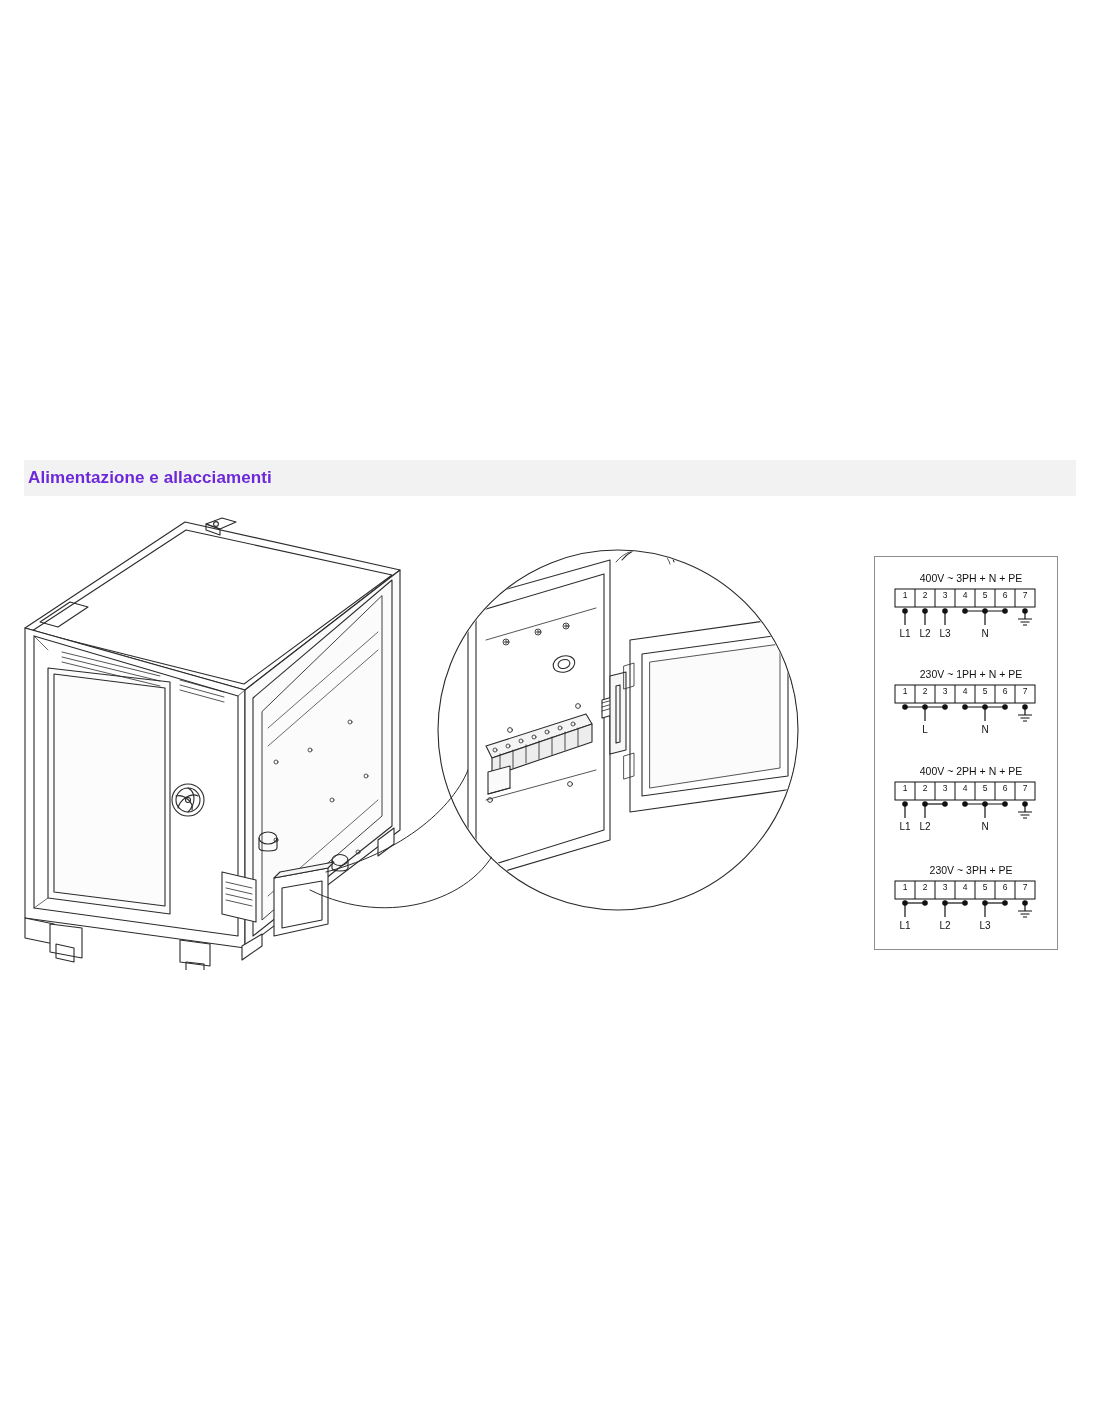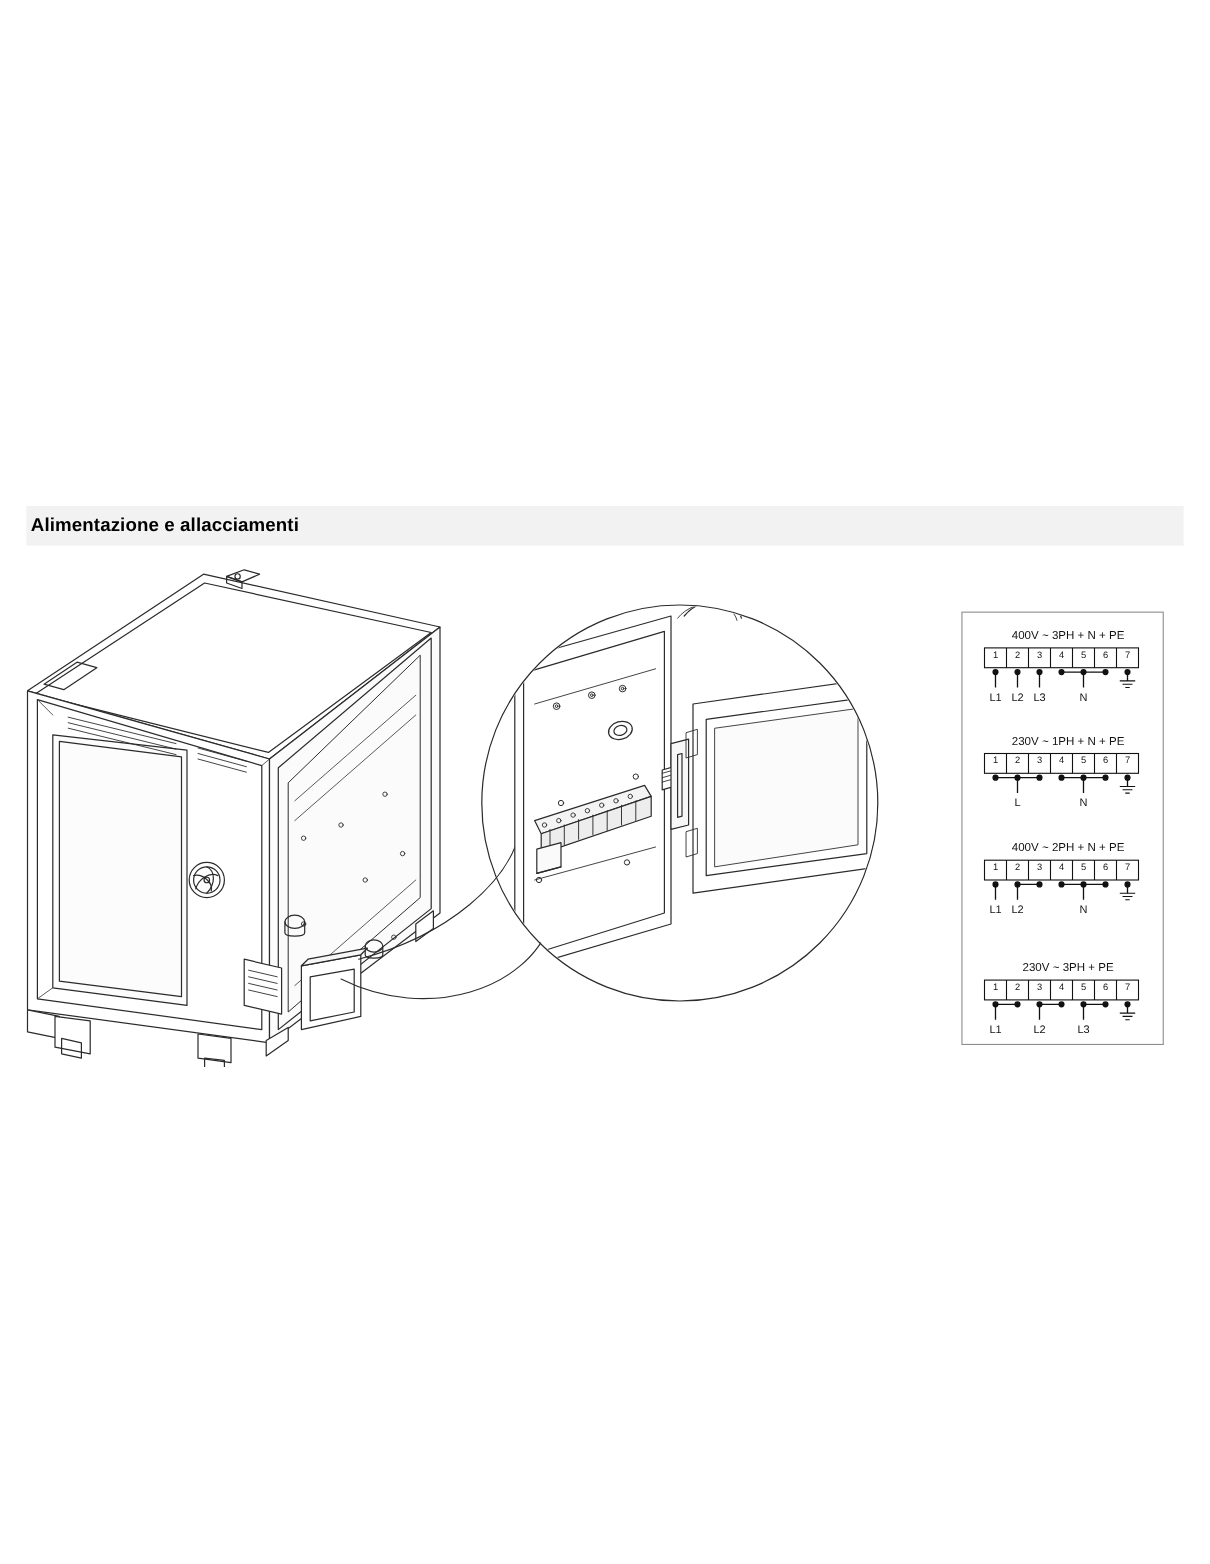--- a/index.html
+++ b/index.html
@@ -24,21 +24,21 @@
     width: 1052px;
     height: 36px;
     background: #f2f2f2;
     display: flex;
     align-items: center;
   }
   #section-heading .title {
     font-size: 17px;
     font-weight: bold;
     letter-spacing: 0.1px;
-    color: #000000;
+    color: #6d28d9;
     padding-left: 4px;
   }
 
   
   #illustration {
     position: absolute;
     left: 10px;
     top: 500px;
     width: 840px;
     height: 470px;
@@ -60,21 +60,21 @@
   }
   .wiring-block {
     position: absolute;
     left: 12px;
     width: 168px;
     height: 88px;
   }
   .wb0 { top: 14px; }
   .wb1 { top: 110px; }
   .wb2 { top: 207px; }
-  .wb3 { top: 316px; }
+  .wb3 { top: 306px; }
 
   .wiring-caption {
     font-size: 10.5px;
     text-align: center;
     color: #111;
     height: 14px;
     line-height: 14px;
     white-space: nowrap;
   }
   .wiring-svg-wrap {

